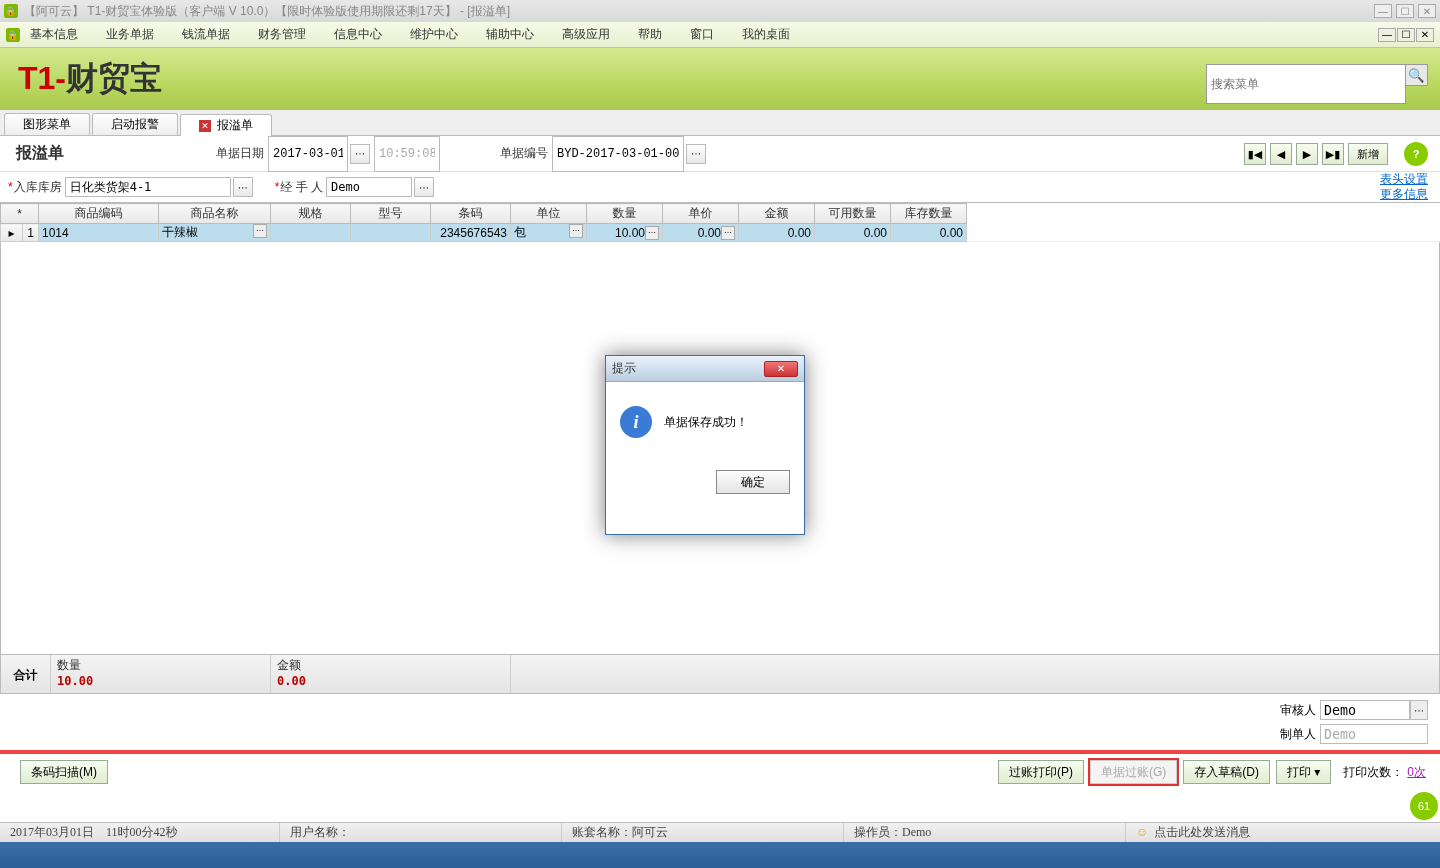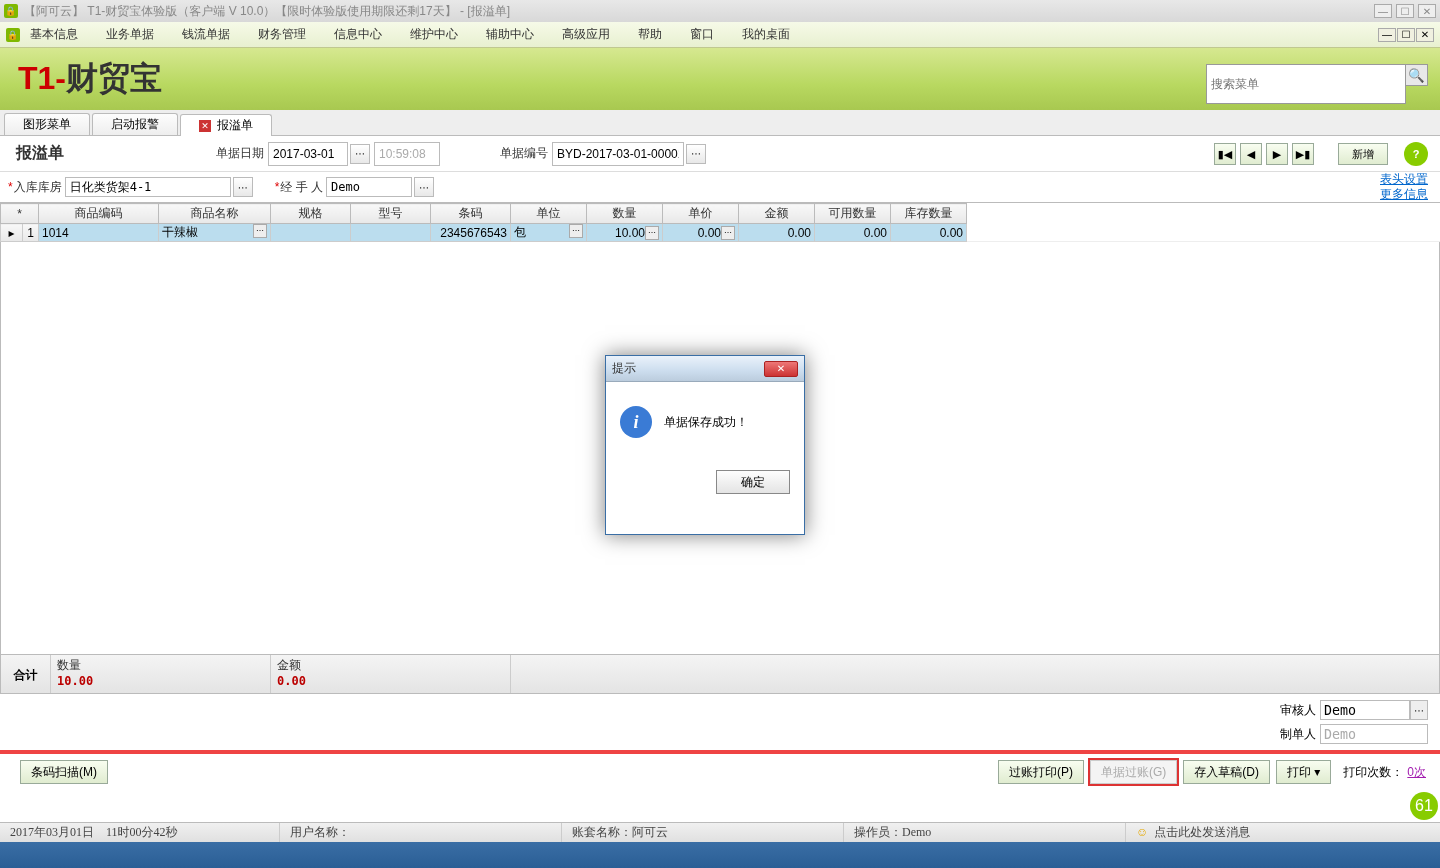--- a/index.html
+++ b/index.html
@@ -19,25 +19,25 @@
 .banner .search { position:absolute; right:12px; bottom:6px; display:flex; }
 .banner .search input { width:200px; height:40px; border:1px solid #999; padding:0 4px; font-size:12px; color:#888; }
 .banner .search button { width:22px; height:22px; border:1px solid #999; border-left:none; background:#e8e8e8; cursor:pointer; }
 .tabstrip { height:26px; background:#eee; border-bottom:1px solid #bbb; display:flex; align-items:flex-end; padding:0 4px; }
 .tabstrip .tab { height:22px; padding:0 18px; border:1px solid #bbb; border-bottom:none; background:linear-gradient(#fdfdfd,#eee); margin-right:2px; display:flex; align-items:center; cursor:pointer; border-radius:3px 3px 0 0; }
 .tabstrip .tab.active { background:#fff; position:relative; top:1px; }
 .tabstrip .tab .x { width:12px; height:12px; background:#c33; color:#fff; font-size:9px; display:flex; align-items:center; justify-content:center; margin-right:6px; }
 .docheader { height:36px; display:flex; align-items:center; padding:0 16px; position:relative; border-bottom:1px solid #ddd; }
 .docheader .title { font-size:16px; font-weight:bold; color:#333; width:200px; }
 .docheader .lbl { color:#333; margin-right:4px; }
-.docheader .fld { height:24px; border:1px solid #bbb; background:#fff; font-size:12px; padding:0 4px; font-family:Liberation Sans, sans-serif; }
+.docheader .fld { height:36px; border:1px solid #bbb; background:#fff; font-size:12px; padding:0 4px; font-family:Liberation Mono, monospace; }
 .docheader .btn3 { width:20px; height:20px; border:1px solid #bbb; background:linear-gradient(#fff,#e8e8e8); margin-left:2px; cursor:pointer; font-size:10px; }
 .docheader .nav { position:absolute; right:12px; top:6px; display:flex; gap:4px; align-items:center; }
 .docheader .nav button { width:22px; height:22px; border:1px solid #9a9; background:linear-gradient(#f8fdf0,#e0ecd0); cursor:pointer; font-size:11px; }
-.docheader .nav .new { width:50px;margin-left:20px; }
+.docheader .nav .new { width:40px; }
 .docheader .nav .help { width:24px; height:24px; border-radius:50%; background:#8c0; border:none; color:#fff; font-weight:bold; margin-left:12px; }
 .formrow { height:30px; display:flex; align-items:center; padding:0 8px; position:relative; }
 .formrow .req { color:#d00; margin-right:1px; }
 .formrow .lbl { color:#333; margin-right:3px; }
 .formrow .fld { height:20px; border:1px solid #bbb; background:#fff; font-size:12px; padding:0 4px; font-family:SimSun,monospace; }
 .formrow .btn3 { width:20px; height:20px; border:1px solid #bbb; background:linear-gradient(#fff,#e8e8e8); margin-left:2px; cursor:pointer; font-size:10px; }
 .formrow .links { position:absolute; right:12px; top:0; text-align:right; line-height:15px; }
 .formrow .links a { color:#06c; text-decoration:underline; cursor:pointer; display:block; }
 .grid { border-top:1px solid #bbb; }
 .grid table { border-collapse:collapse; width:100%; }
@@ -60,21 +60,21 @@
 .actions .abtn { height:24px; padding:0 10px; border:1px solid #9a9; background:linear-gradient(#f8fdf0,#e0ecd0); cursor:pointer; font-size:12px; margin-left:6px; }
 .actions .abtn.disabled { color:#aaa; border-color:#ccc; background:#f4f4f4; }
 .actions .hi { outline:2px solid #d33; }
 .actions .spacer { flex:1; }
 .actions .plabel { margin-left:12px; }
 .actions .pcount { color:#a21caf; text-decoration:underline; margin-left:4px; }
 .statusbar { position:absolute; left:0; right:0; bottom:26px; height:20px; background:linear-gradient(#f0f0f0,#e0e0e0); border-top:1px solid #bbb; display:flex; align-items:center; font-size:12px; color:#444; }
 .statusbar .seg { padding:0 10px; border-right:1px solid #ccc; height:100%; display:flex; align-items:center;font-family:Liberation Serif, serif; }
 .statusbar .seg.smile::before { content:"☺"; color:#e5a800; margin-right:6px; }
 .taskbar { position:absolute; left:0; right:0; bottom:0; height:26px; background:linear-gradient(#3a6ea5,#2a5e95); }
-.badge { position:absolute; right:2px; bottom:48px; width:28px; height:28px; border-radius:50%; background:#8c0; color:#fff; display:flex; align-items:center; justify-content:center; font-size:16px; }
+.badge { position:absolute; right:2px; bottom:48px; width:28px; height:28px; border-radius:50%; background:#8c0; color:#fff; display:flex; align-items:center; justify-content:center; font-size:11px; }
 .dialog-shadow { position:absolute; left:605px; top:355px; width:200px; height:180px; box-shadow:0 0 20px rgba(0,0,0,0.5); border:1px solid #3a6ea5; background:#fff; }
 .dialog-shadow .dtitle { height:26px; background:linear-gradient(#eaf2fb,#cde 60%,#bcd); display:flex; align-items:center; padding:0 6px; font-size:12px; color:#333; border-bottom:1px solid #9ab; }
 .dialog-shadow .dtitle .dclose { margin-left:auto; width:34px; height:16px; background:linear-gradient(#e77,#c33); border:1px solid #a22; border-radius:2px; color:#fff; display:flex; align-items:center; justify-content:center; font-size:10px; cursor:pointer; }
 .dialog-shadow .dbody { padding:24px 14px; display:flex; align-items:center; gap:12px; }
 .dialog-shadow .dicon { width:32px; height:32px; border-radius:50%; background:#3a7bd5; color:#fff; display:flex; align-items:center; justify-content:center; font-size:18px; font-weight:bold; font-family:Georgia,serif; font-style:italic; }
 .dialog-shadow .dbtnrow { text-align:right; padding:8px 14px 14px; }
 .dialog-shadow .dbtn { width:74px; height:24px; border:1px solid #888; background:linear-gradient(#fdfdfd,#e4e4e4); cursor:pointer; font-size:12px; }
 </style>
 </head>
 <body>

